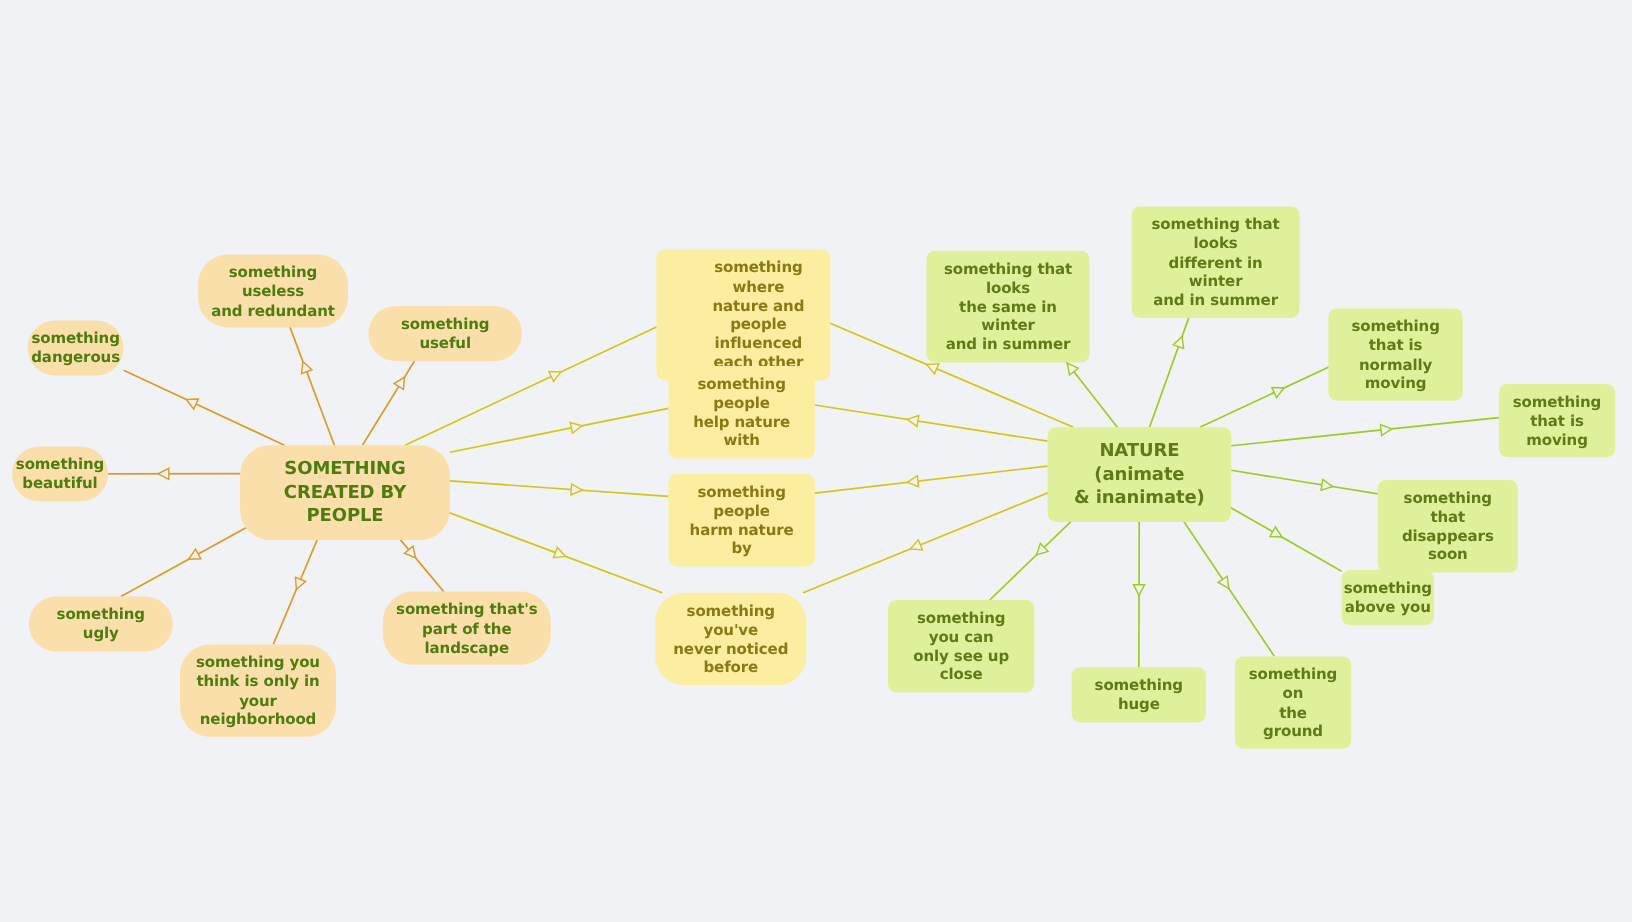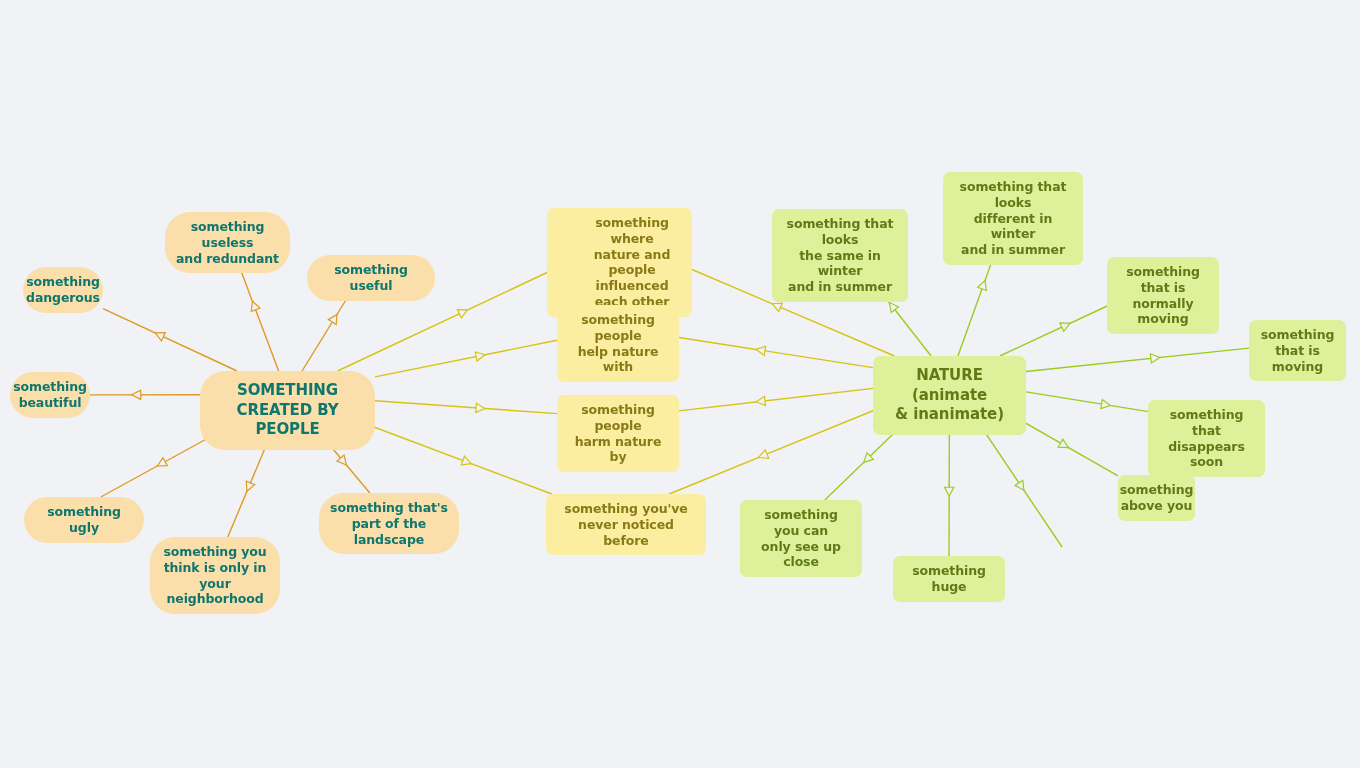--- a/index.html
+++ b/index.html
@@ -46,21 +46,21 @@
   .node.central {
     font-size: 15px;
     padding: 10px 14px;
     line-height: 1.3;
   }
   .node.leaf {
     font-size: 12.5px;
   }
   .theme-orange {
     background: #fbdfab;
-    color: #0f766e;
+    color: #4d7c0f;
     border-radius: 25px;
   }
   .theme-yellow {
     background: #fbeea0;
     color: #8a7a16;
   }
   .theme-green {
     background: #dff09a;
     color: #5f7a17;
   }
@@ -184,32 +184,34 @@
     <div class="node leaf theme-orange" style="left: 150px; top: 537px; width: 130px; min-height: 61px;">something you
 think is only in
 your neighborhood</div>
     <div class="node leaf theme-yellow" style="left: 547px; top: 208px; width: 145px; min-height: 61px; padding-left: 36px;">something where
 nature and people
 influenced each other</div>
     <div class="node leaf theme-yellow" style="left: 557px; top: 305px; width: 122px; min-height: 46px;">something people
 help nature with</div>
     <div class="node leaf theme-yellow" style="left: 557px; top: 395px; width: 122px; min-height: 46px;">something people
 harm nature by</div>
-    <div class="node leaf theme-yellow" style="left: 546px; top: 494px; width: 160px; min-height: 46px;">something you've
+    <div class="node leaf theme-yellow" style="left: 546px; top: 494px; width: 126px; min-height: 46px; border-radius: 24px;">something you've
 never noticed before</div>
     <div class="node leaf theme-green" style="left: 772px; top: 209px; width: 136px; min-height: 61px;">something that looks
 the same in winter
 and in summer</div>
     <div class="node leaf theme-green" style="left: 943px; top: 172px; width: 140px; min-height: 61px;">something that looks
 different in winter
 and in summer</div>
     <div class="node leaf theme-green" style="left: 1107px; top: 257px; width: 112px; min-height: 46px;">something that is
 normally moving</div>
     <div class="node leaf theme-green" style="left: 1249px; top: 320px; width: 97px; min-height: 46px;">something
 that is moving</div>
     <div class="node leaf theme-green" style="left: 1148px; top: 400px; width: 117px; min-height: 46px;">something that
 disappears soon</div>
     <div class="node leaf theme-green" style="left: 1118px; top: 475px; width: 77px; min-height: 46px;">something
 above you</div>
+    <div class="node leaf theme-green" style="left: 1029px; top: 547px; width: 97px; min-height: 46px;">something on
+the ground</div>
     <div class="node leaf theme-green" style="left: 893px; top: 556px; width: 112px; min-height: 25px;">something huge</div>
     <div class="node leaf theme-green" style="left: 740px; top: 500px; width: 122px; min-height: 46px;">something you can
 only see up close</div>
   </div>
 
 </body></html>

